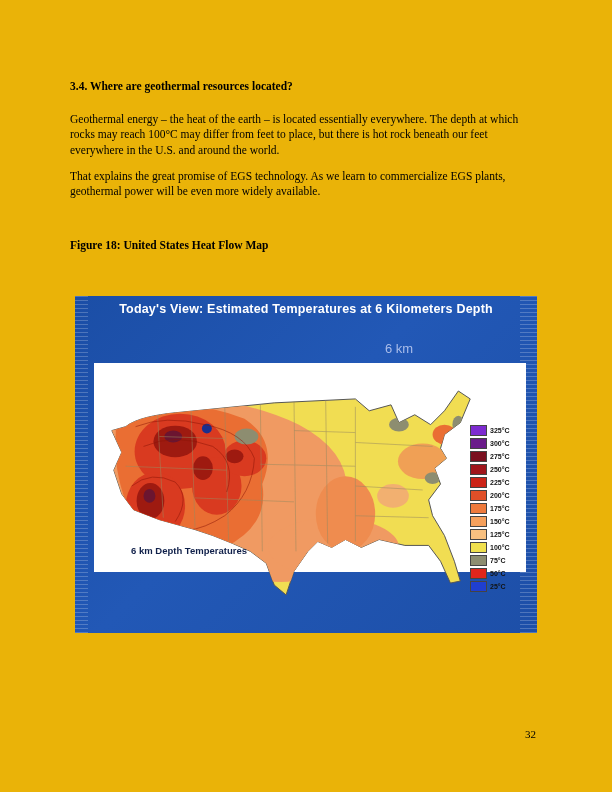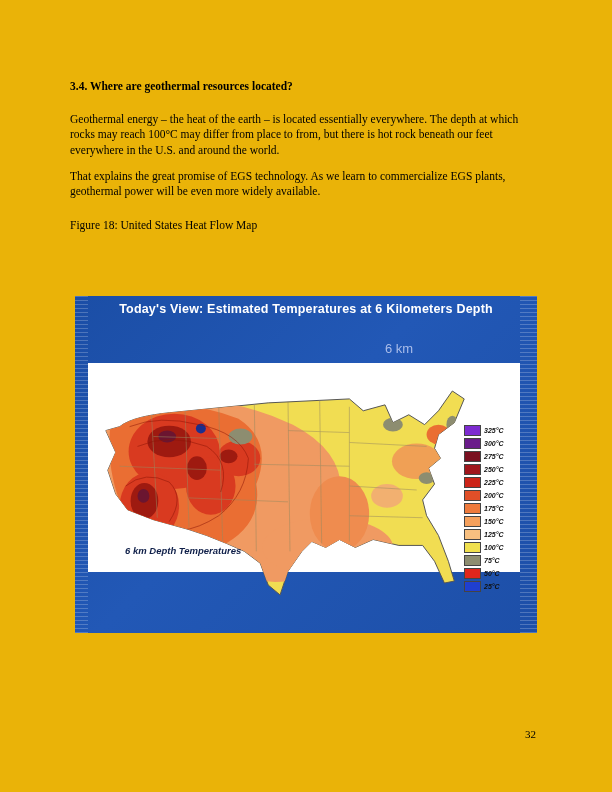--- a/index.html
+++ b/index.html
@@ -21,23 +21,23 @@
     font-size:11.5px;
     margin:0 0 20px 0;
   }
   .para{
     font-size:11.5px;
     line-height:1.33;
     margin:0 0 11px 0;
     text-align:left;
   }
   .figcaption{
-    font-weight:normal;
+    font-weight:bold;
     font-size:11.5px;
-    margin:20px 0 4px 0;
+    margin:40px 0 4px 0;
   }
   
   .figure{
     position:absolute;
     left:75px;top:296px;
     width:462px;height:337px;
     background:linear-gradient(135deg,#1b4ea6 0%,#2258b6 45%,#1d4fa8 100%);
     overflow:hidden;
   }
   .figure .stripes-left,.figure .stripes-right{
@@ -61,24 +61,23 @@
   }
   .depth-label{
     position:absolute;
     top:45px;left:310px;
     color:#aabdea;
     font-family:"Liberation Sans", sans-serif;
     font-size:13px;
   }
   .map-panel{
     position:absolute;
-    left:13px;top:67px;
+    left:19px;top:67px;
     width:432px;height:209px;
     background:#ffffff;
-    font-style:italic;
   }
   .map-svg{
     position:absolute;left:2px;top:4px;
   }
   .map-inner-label{
     position:absolute;
     left:37px;bottom:16px;
     font-family:"Liberation Sans", sans-serif;
     font-weight:bold;
     font-size:9.5px;
@@ -113,21 +112,21 @@
     font-size:11px;
   }
 </style>
 </head>
 <body>
 
 <div class="page">
 
   <div class="textcol">
     <p class="heading">3.4. Where are geothermal resources located?</p>
-    <p class="para">Geothermal energy – the heat of the earth – is located essentially everywhere.  The depth at which rocks may reach 100°C may differ from place to from, but there is hot rock beneath our feet everywhere in the U.S. and around the world.</p>
+    <p class="para">Geothermal energy – the heat of the earth – is located essentially everywhere.  The depth at which rocks may reach 100°C may differ from feet to place, but there is hot rock beneath our feet everywhere in the U.S. and around the world.</p>
     <p class="para">That explains the great promise of EGS technology.  As we learn to commercialize EGS plants, geothermal power will be even more widely available.</p>
     <p class="figcaption">Figure 18: United States Heat Flow Map</p>
   </div>
 
   <div class="figure">
     <div class="stripes-left"></div>
     <div class="stripes-right"></div>
 
     <div class="fig-title">Today's View:  Estimated Temperatures at 6 Kilometers Depth</div>
     <div class="depth-label">6 km</div>

